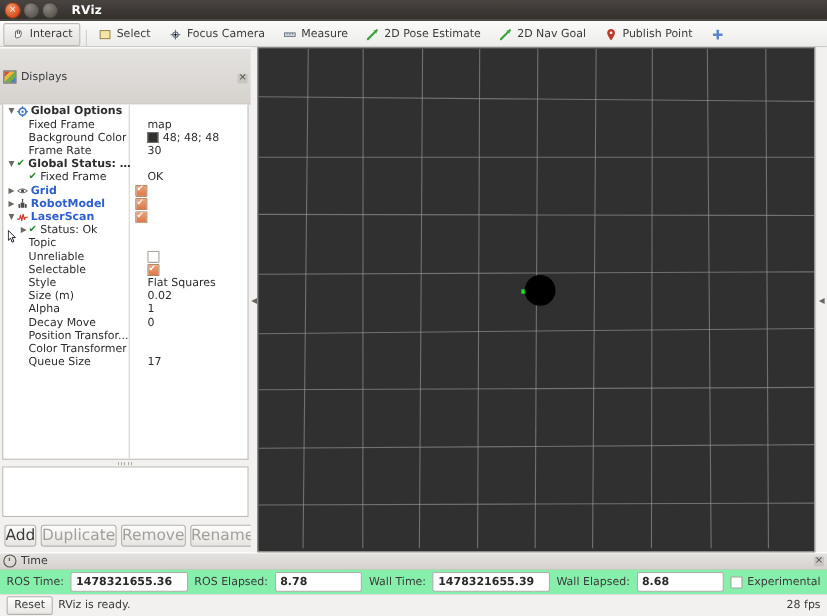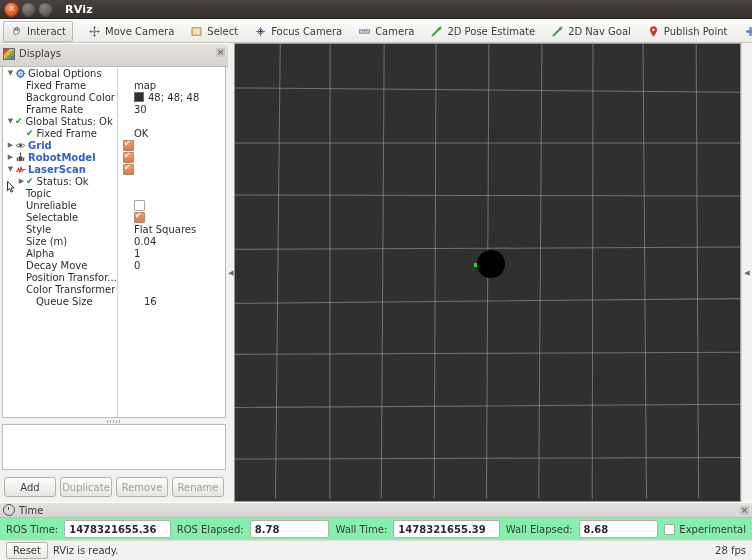--- a/index.html
+++ b/index.html
@@ -67,21 +67,21 @@
   .mainrow { flex: 1 1 auto; display: flex; min-height: 0; }
   .leftcol { width: 228px; flex: 0 0 228px; display: flex; flex-direction: column;
              background: #f2f1f0; }
 
   
   .dockhdr {
     height: 14px; flex: 0 0 14px;
     background: linear-gradient(to bottom,#e4e2df,#d6d3cf);
     border-bottom: 1px solid #bfbcb7;
     border-top: 1px solid #ffffff;
-    display: flex; align-items: flex-start; padding: 4px 3px;
+    display: flex; align-items: flex-end; padding: 18px 3px;
     color: #3a3a3a; font-size: 10px;
   }
   .dockhdr .dtitle { margin-left: 4px; font-size: 10px; }
   .dockclose {
     margin-left: auto; width: 9px; height: 9px;
     color: #55524e; font-size: 9px; line-height: 9px; text-align: center;
     background: #c9c6c1; border-radius: 1px;
   }
   .dockicon {
     width: 10px; height: 10px;
@@ -109,21 +109,21 @@
     width: 1px; background: #d8d5d1;
   }
   .arrow {
     width: 9px; flex: 0 0 9px; text-align: center;
     font-size: 7px; color: #6c6964; line-height: 12px;
   }
   .arrow.none { color: transparent; }
   .ticon-sm { width: 11px; flex: 0 0 11px; height: 11px; position: relative; margin-right: 2px; }
   .tlabel-txt { overflow: hidden; text-overflow: ellipsis; }
   .tlabel-txt.link { color: #2f5fd0; font-weight: bold; }
-  .tlabel-txt.bold { font-weight: normal; }
+  .tlabel-txt.bold { font-weight: bold; }
   .check {
     width: 9px; height: 9px; border: 1px solid #b08968;
     background: linear-gradient(to bottom,#f0a077,#e0764a);
     position: relative; border-radius: 1px;
   }
   .check::after {
     content: "✔"; position: absolute; left: 0px; top: -2px;
     font-size: 8px; color: #ffffff; line-height: 10px;
   }
   .check.off { background: #ffffff; border: 1px solid #a9a6a1; }
@@ -148,21 +148,21 @@
     flex: 0 0 44px; background: #ffffff;
     border: 1px solid #bfbcb7; margin: 0 2px;
   }
   .btnrow {
     flex: 0 0 26px; display: flex; align-items: center;
     gap: 4px; padding: 4px 4px 2px 4px;
   }
   .pbtn {
     flex: 1 1 0; height: 18px; border: 1px solid #b5b2ad; border-radius: 3px;
     background: linear-gradient(to bottom,#fdfdfc,#e6e4e1);
-    font-size: 10px; color: #3c3c3c;
+    font-size: 14px; color: #3c3c3c;
     display: flex; align-items: center; justify-content: center;
   }
   .pbtn.disabled { color: #a3a09b; }
 
   
   .vsplit {
     width: 6px; flex: 0 0 6px; background: #f2f1f0;
     display: flex; align-items: center; justify-content: center;
     position: relative;
   }
@@ -246,30 +246,20 @@
   <div class="toolbar" id="toolbar">
       <div class="tbtn active">
         <span class="ticon"><svg viewBox="0 0 16 16" width="13" height="13">
             <path d="M5 11 L5 5 q0-1.2 1.1-1.2 T7.2 5 L7.2 7 L7.2 4 q0-1.2 1.1-1.2 T9.4 4 L9.4 7.2 L9.4 5 q0-1.1 1-1.1 t1 1.1 l0 2.3 q0 4-3.3 4 Q5 12.1 5 11z" fill="#fdfdfd" stroke="#4a4a4a" stroke-width="0.9"></path>
           </svg></span>
         <span class="tlabel">Interact</span>
       </div>
       <div class="tsep"></div>
       <div class="tbtn">
         <span class="ticon"><svg viewBox="0 0 16 16" width="13" height="13">
-            <g stroke="#5f6a78" stroke-width="1.1" fill="none">
-              <path d="M8 2 v12 M2 8 h12"></path>
-              <path d="M8 2 l-1.6 2 M8 2 l1.6 2 M8 14 l-1.6-2 M8 14 l1.6-2 M2 8 l2-1.6 M2 8 l2 1.6 M14 8 l-2-1.6 M14 8 l-2 1.6"></path>
-            </g>
-            <circle cx="8" cy="8" r="2" fill="#8d96a3"></circle>
-          </svg></span>
-        <span class="tlabel">Move Camera</span>
-      </div>
-      <div class="tbtn">
-        <span class="ticon"><svg viewBox="0 0 16 16" width="13" height="13">
             <rect x="2.5" y="3.5" width="11" height="9" fill="#f5e6a8" stroke="#8a7a3e" stroke-width="1"></rect>
           </svg></span>
         <span class="tlabel">Select</span>
       </div>
       <div class="tbtn">
         <span class="ticon"><svg viewBox="0 0 16 16" width="13" height="13">
             <g stroke="#5f6a78" stroke-width="1.1" fill="none">
               <path d="M8 2.5 v11 M2.5 8 h11"></path>
             </g>
             <circle cx="8" cy="8" r="3" fill="none" stroke="#5f6a78" stroke-width="1.2"></circle>
@@ -277,21 +267,21 @@
           </svg></span>
         <span class="tlabel">Focus Camera</span>
       </div>
       <div class="tbtn">
         <span class="ticon"><svg viewBox="0 0 16 16" width="13" height="13">
             <rect x="2" y="6" width="12" height="4" fill="#cfd6de" stroke="#5d6a78" stroke-width="0.9"></rect>
             <g stroke="#5d6a78" stroke-width="0.8">
               <path d="M5 6 v2 M8 6 v2.6 M11 6 v2"></path>
             </g>
           </svg></span>
-        <span class="tlabel">Camera</span>
+        <span class="tlabel">Measure</span>
       </div>
       <div class="tbtn">
         <span class="ticon"><svg viewBox="0 0 16 16" width="13" height="13">
             <path d="M3 13 L13 3" stroke="#3fa33f" stroke-width="2.4" stroke-linecap="round"></path>
             <path d="M13 3 l-4 0.4 l3.6 3.6 z" fill="#3fa33f"></path>
           </svg></span>
         <span class="tlabel">2D Pose Estimate</span>
       </div>
       <div class="tbtn">
         <span class="ticon"><svg viewBox="0 0 16 16" width="13" height="13">
@@ -476,21 +466,21 @@
               <div class="tvalcell">
                 <span>Flat Squares</span>
               </div>
             </div>
             <div class="trow">
               <div class="tnamecell" style="padding-left: 14px;">
                 <span class="arrow none">·</span>
                 <span class="tlabel-txt">Size (m)</span>
               </div>
               <div class="tvalcell">
-                <span>0.04</span>
+                <span>0.02</span>
               </div>
             </div>
             <div class="trow">
               <div class="tnamecell" style="padding-left: 14px;">
                 <span class="arrow none">·</span>
                 <span class="tlabel-txt">Alpha</span>
               </div>
               <div class="tvalcell">
                 <span>1</span>
               </div>
@@ -512,26 +502,26 @@
               <div class="tvalcell"></div>
             </div>
             <div class="trow">
               <div class="tnamecell" style="padding-left: 14px;">
                 <span class="arrow none">·</span>
                 <span class="tlabel-txt">Color Transformer</span>
               </div>
               <div class="tvalcell"></div>
             </div>
             <div class="trow">
-              <div class="tnamecell" style="padding-left: 24px;">
+              <div class="tnamecell" style="padding-left: 14px;">
                 <span class="arrow none">·</span>
                 <span class="tlabel-txt">Queue Size</span>
               </div>
               <div class="tvalcell">
-                <span>16</span>
+                <span>17</span>
               </div>
             </div>
           </div>
         <svg class="cursor" style="left:4px; top:114px;" viewBox="0 0 9 12">
           <path d="M0.5,0.5 L0.5,9.5 L2.6,7.6 L4.1,11.2 L5.6,10.5 L4.1,7.0 L7.0,7.0 Z" fill="#ffffff" stroke="#000000" stroke-width="0.8"></path>
         </svg>
       </div>
 
       <div class="splith">
         <div class="gripdots"></div>

